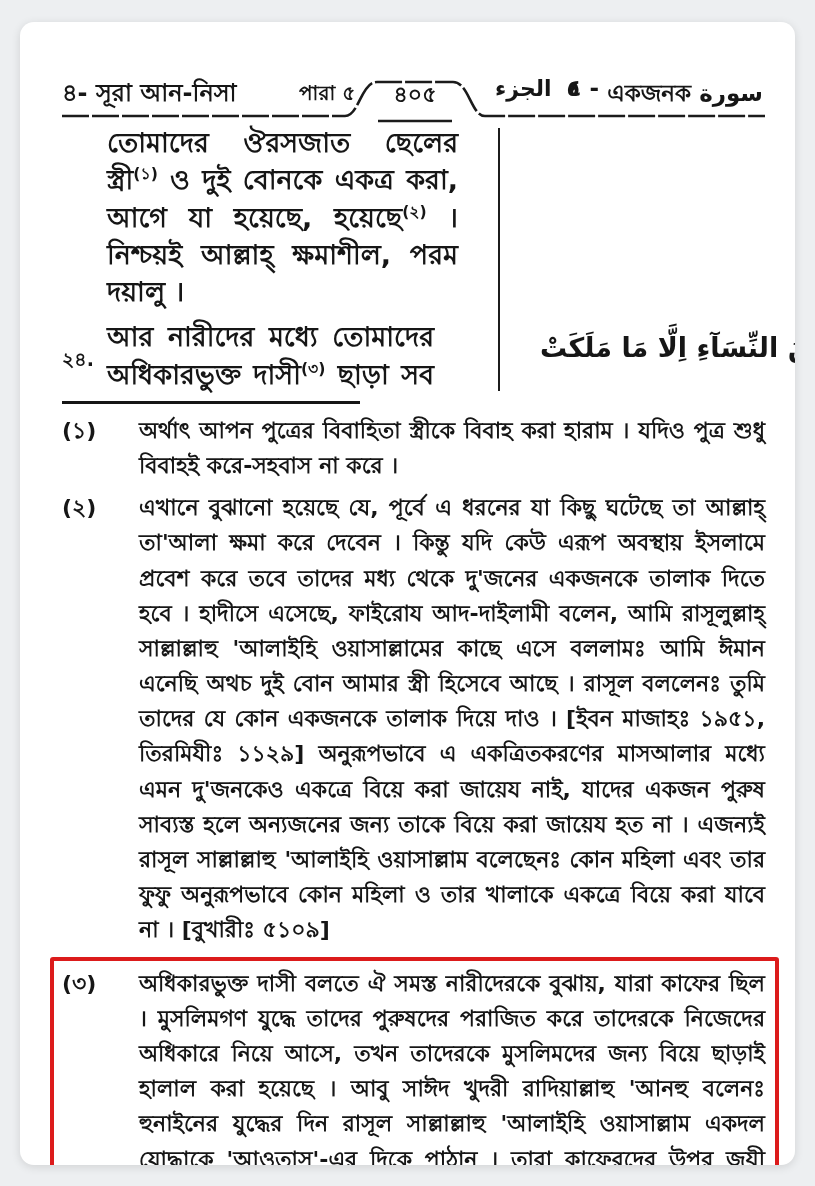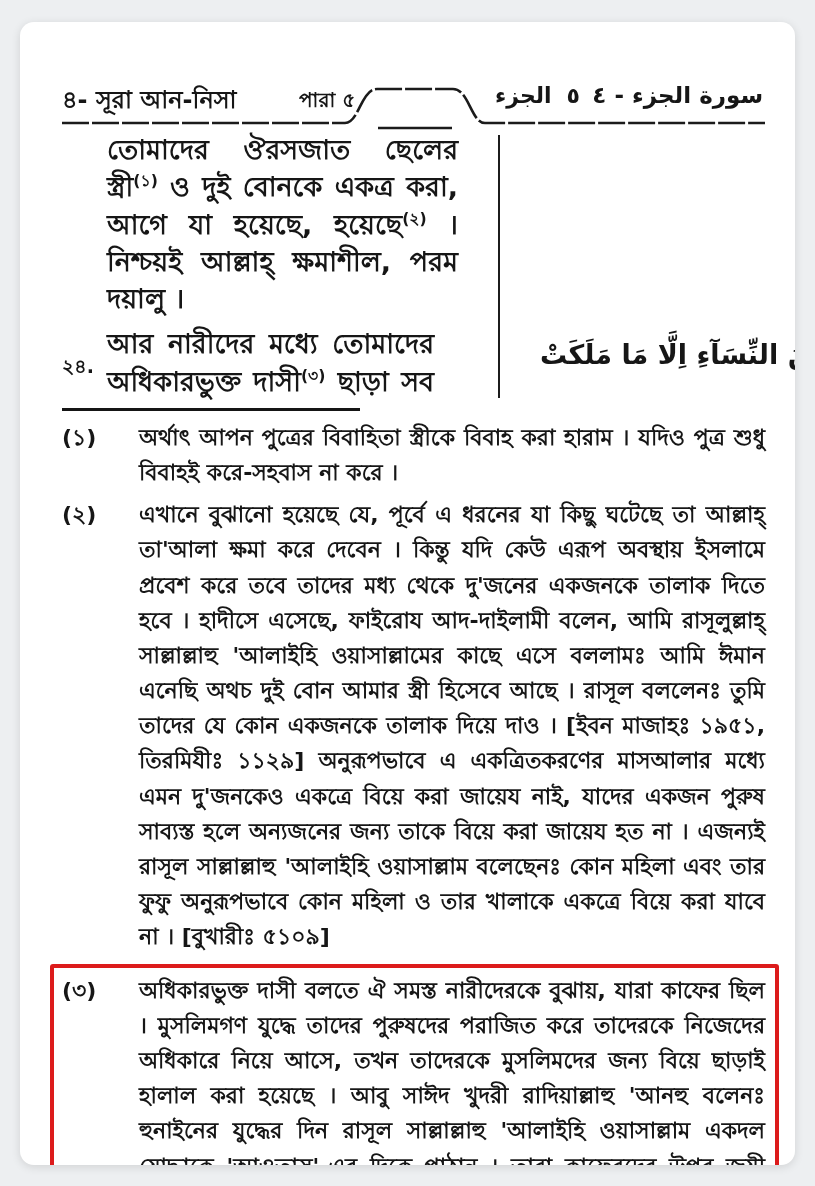--- a/index.html
+++ b/index.html
@@ -15,21 +15,21 @@
     position:absolute;left:20px;top:22px;
     width:775px;height:1143px;
     background:#ffffff;
     border-radius:14px;
     box-shadow:0 2px 10px rgba(0,0,0,.12);
     overflow:hidden;
   }
   .content{padding:0 30px 0 42px;}
 
   
-  .header{position:relative;height:96px;margin-top:7px;}
+  .header{position:relative;height:96px;}
   .h-item{position:absolute;font-weight:700;white-space:nowrap;}
   .h-left{left:0;top:52px;font-size:24px;}
   .h-para{left:237px;top:56px;font-size:20px;}
   .h-num{left:300px;top:55px;width:106px;text-align:center;font-size:22px;}
   .h-juz{left:433px;top:54px;font-size:22px;display:flex;gap:15px;}
   .h-surah{right:2px;top:53px;font-size:23px;display:flex;gap:8px;}
   .h-rule{position:absolute;left:0;top:48px;width:703px;height:56px;}
 
   
   .verse-row{display:flex;margin-top:6px;gap:40px;}
@@ -69,27 +69,28 @@
 <div class="paper">
   <div class="content">
 
     <div class="header">
       <svg class="h-rule" viewBox="0 0 703 56" preserveAspectRatio="none">
         <path d="M0 46 H283 C297 46 299 12 315 12 H391 C407 12 409 46 423 46 H703" fill="none" stroke="#1b1b1b" stroke-width="2.6" stroke-dasharray="27 3"></path>
         <path d="M316 51 H390" fill="none" stroke="#1b1b1b" stroke-width="2.4"></path>
       </svg>
       <div class="h-item h-left">৪- সূরা আন-নিসা</div>
       <div class="h-item h-para">পারা ৫</div>
+      <div class="h-item h-num">৪০৫</div>
       <div class="h-item h-juz">
         <span>الجزء</span>
         <span>٥</span>
       </div>
       <div class="h-item h-surah">
         <span>٤ -</span>
-        <span dir="rtl">سورة الجزء</span>
+        <span dir="rtl">سورة একজনক</span>
       </div>
     </div>
 
     <div class="verse-row">
       <div class="col-bn">
         <p class="verse-cont"><span>তোমাদের ঔরসজাত ছেলের স্ত্রী</span><sup class="fnref">(১)</sup><span> ও দুই বোনকে একত্র করা, আগে যা হয়েছে, হয়েছে</span><sup class="fnref">(২)</sup><span> । নিশ্চয়ই আল্লাহ্ ক্ষমাশীল, পরম দয়ালু ।</span></p>
         <div class="verse-24">
           <span class="vnum">২৪.</span>
           <span class="vbody"><span>আর নারীদের মধ্যে তোমাদের অধিকারভুক্ত দাসী</span><sup class="fnref">(৩)</sup><span> ছাড়া সব</span></span>
         </div>

